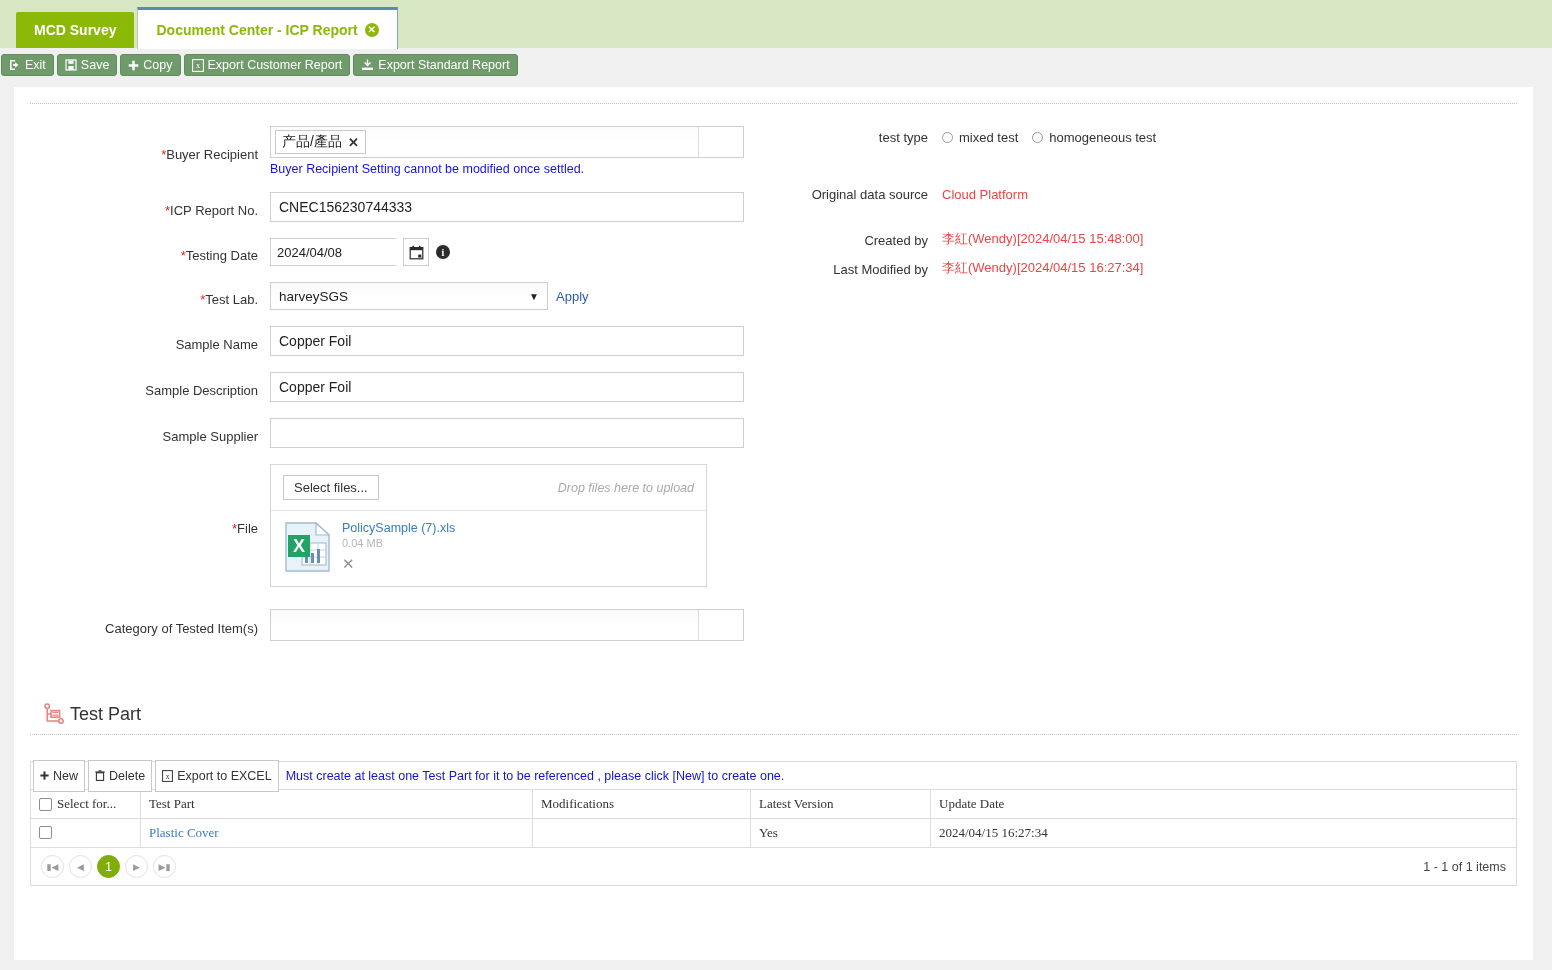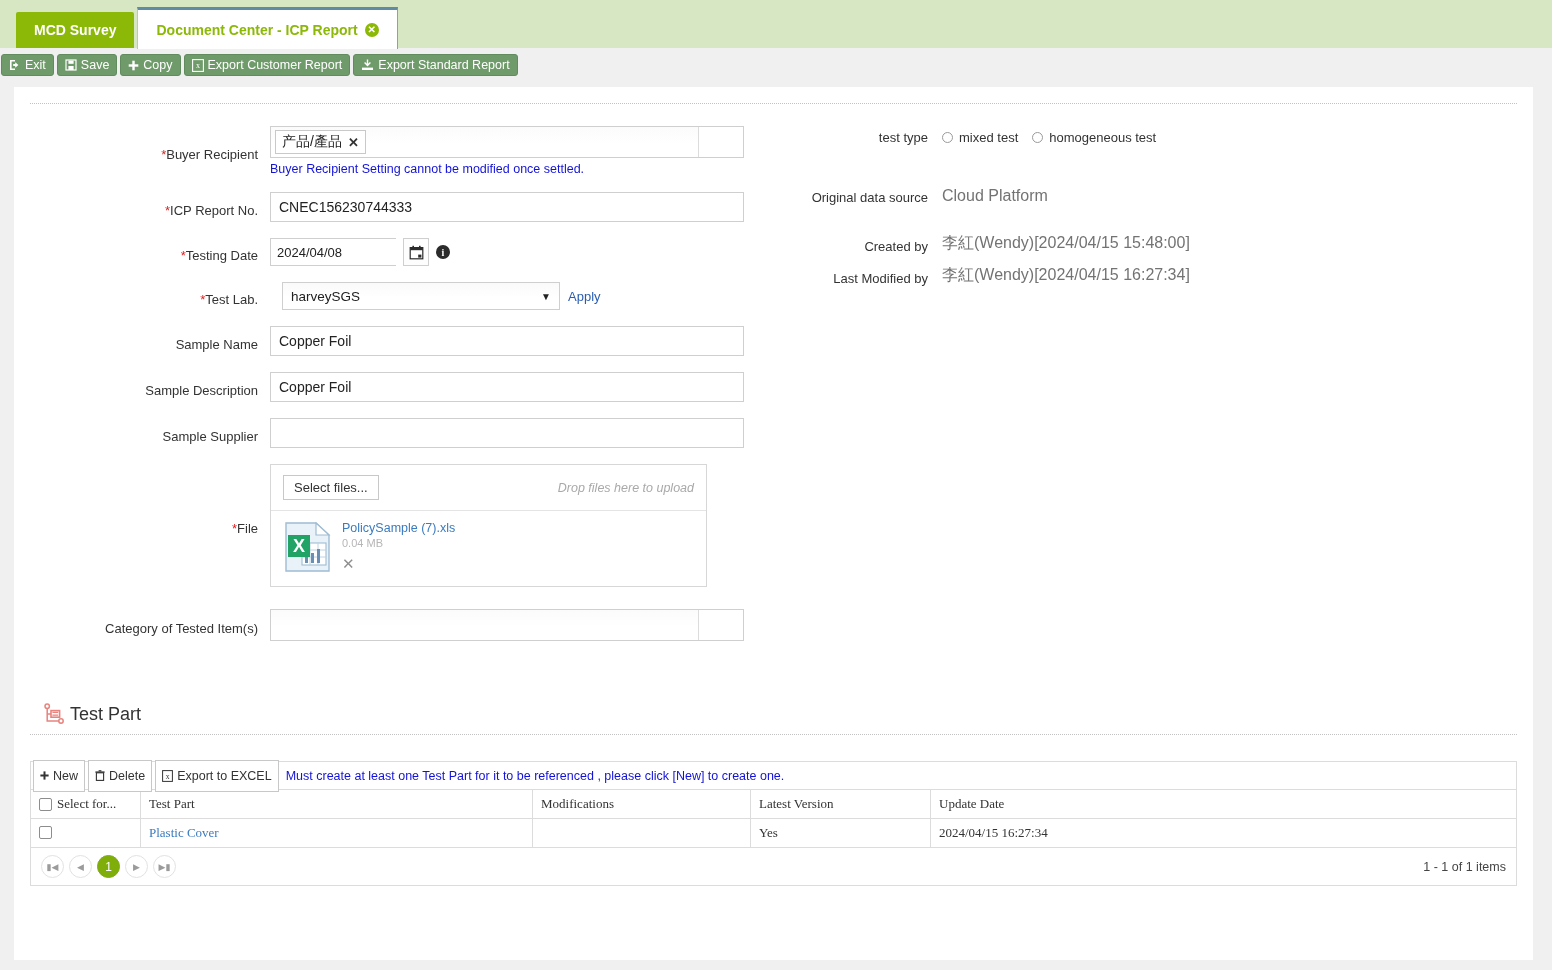--- a/index.html
+++ b/index.html
@@ -215,21 +215,21 @@
   }
   .infodot {
     width: 14px; height: 14px; border-radius: 50%;
     background: #2b2b2b; color: #fff;
     font-size: 10px; font-weight: bold;
     display: flex; align-items: center; justify-content: center;
     font-family: "Liberation Serif", serif;
   }
 
   
-  .selgroup { display: flex; align-items: center; gap: 8px; margin-left: 12px; }
+  .selgroup { display: flex; align-items: center; gap: 8px; }
   .sel {
     width: 278px; height: 28px;
     border: 1px solid #cfcfcf;
     background: linear-gradient(#fafafa, #ffffff 60%);
     display: flex; align-items: center;
     padding: 0 8px;
     font-size: 13.5px; color: #222;
     cursor: pointer;
   }
   .sel .val { flex: 1; }
@@ -267,21 +267,21 @@
   .fname { color: #3b7bbf; font-size: 12.5px; }
   .fsize { color: #b6b6b6; font-size: 11px; margin-top: 2px; }
   .fdel { color: #8f8f8f; font-size: 15px; margin-top: 6px; cursor: pointer; display:inline-block; }
 
   
   .rrow { display: flex; margin-bottom: 11px; align-items: flex-end; }
   .rlbl {
     width: 152px; flex: none; text-align: right; padding-right: 14px;
     font-size: 13px; color: #333; white-space: nowrap;
   }
-  .rval { font-size: 16px; color: #737373; }
+  .rval { font-size: 13px; color: #ef4444; }
   .radios { display: flex; align-items: center; gap: 14px; }
   .radio { display: inline-flex; align-items: center; gap: 6px; cursor: pointer; font-size: 13px; }
   .rcircle {
     width: 11px; height: 11px; border-radius: 50%;
     border: 1px solid #9a9a9a; background: #fff; flex: none;
   }
 
   
   .testpart-wrap { padding-top: 40px; }
   .grid-toolbar {

